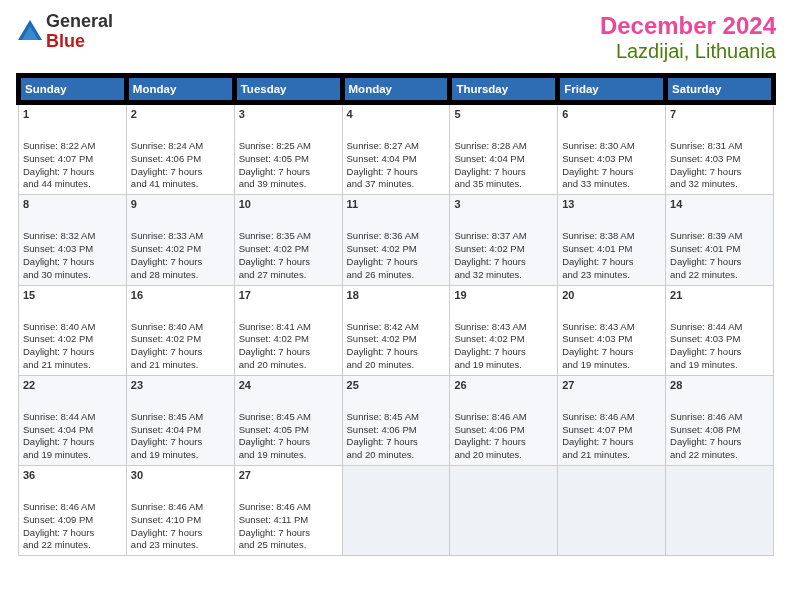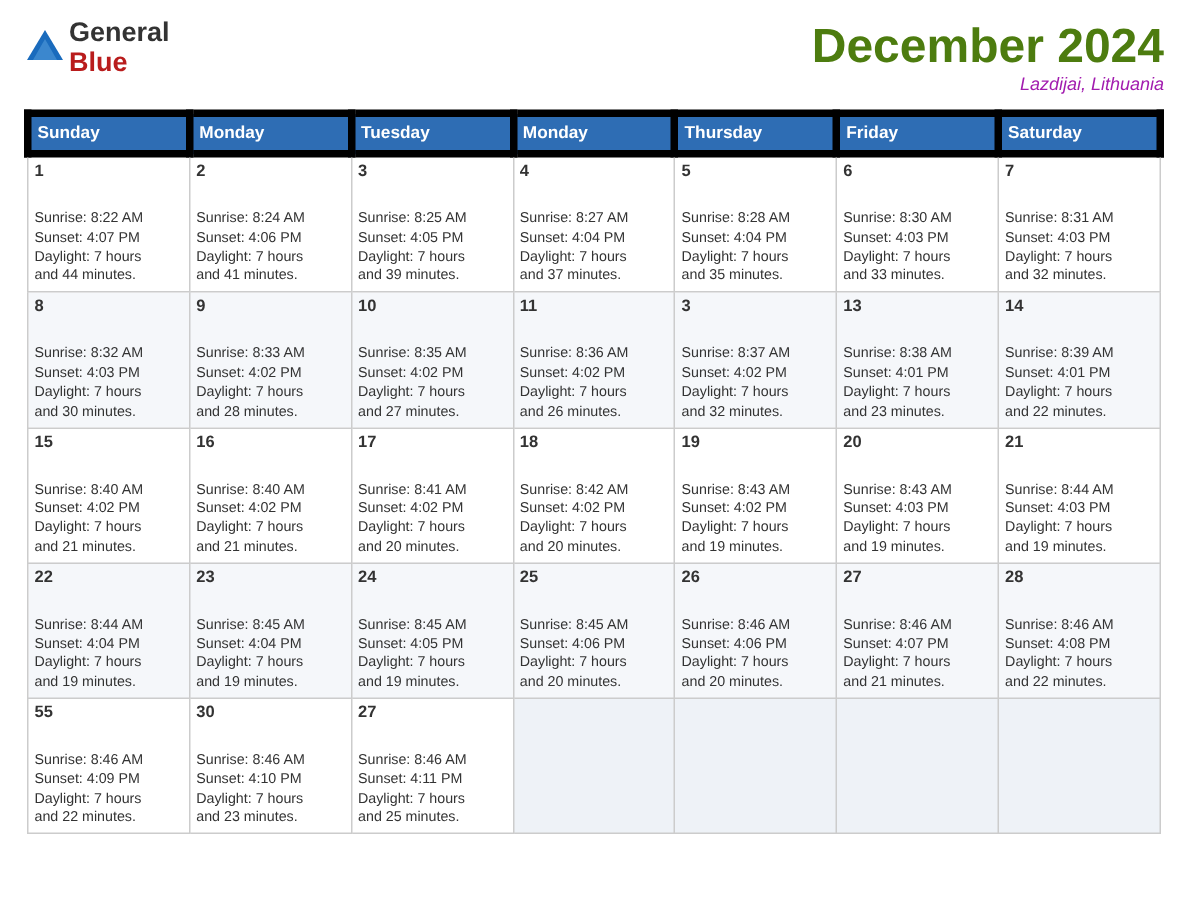--- a/index.html
+++ b/index.html
@@ -43,28 +43,27 @@
     }
     .logo-icon {
       width: 28px;
       height: 28px;
       margin-right: 2px;
     }
     .title-section {
       text-align: right;
     }
     .month-title {
-      font-size: 32px;
-      font-weight: bold;
+      font-size: 24px;
+      font-weight: bold;
+      color: #ec4899;
+    }
+    .location {
+      font-size: 20px;
       color: #4d7c0f;
-    }
-    .location {
-      font-size: 12px;
-      color: #a21caf;
-      font-style: italic;
     }
     .calendar {
       width: 100%;
       border-collapse: collapse;
     }
     .calendar th {
       background: #2e6db4;
       color: #fff;
       font-size: 11.5px;
       font-weight: bold;
@@ -249,21 +248,21 @@
             <span class="day-num">27</span>
             <div class="cell-content"><span>Sunrise: 8:46 AM</span><br><span>Sunset: 4:07 PM</span><br><span>Daylight: 7 hours</span><br><span>and 21 minutes.</span><br></div>
           </td>
           <td>
             <span class="day-num">28</span>
             <div class="cell-content"><span>Sunrise: 8:46 AM</span><br><span>Sunset: 4:08 PM</span><br><span>Daylight: 7 hours</span><br><span>and 22 minutes.</span><br></div>
           </td>
         </tr>
         <tr>
           <td>
-            <span class="day-num">55</span>
+            <span class="day-num">36</span>
             <div class="cell-content"><span>Sunrise: 8:46 AM</span><br><span>Sunset: 4:09 PM</span><br><span>Daylight: 7 hours</span><br><span>and 22 minutes.</span><br></div>
           </td>
           <td>
             <span class="day-num">30</span>
             <div class="cell-content"><span>Sunrise: 8:46 AM</span><br><span>Sunset: 4:10 PM</span><br><span>Daylight: 7 hours</span><br><span>and 23 minutes.</span><br></div>
           </td>
           <td>
             <span class="day-num">27</span>
             <div class="cell-content"><span>Sunrise: 8:46 AM</span><br><span>Sunset: 4:11 PM</span><br><span>Daylight: 7 hours</span><br><span>and 25 minutes.</span><br></div>
           </td>

